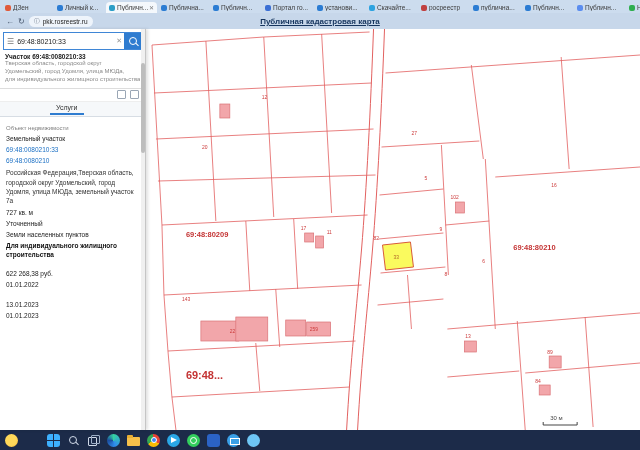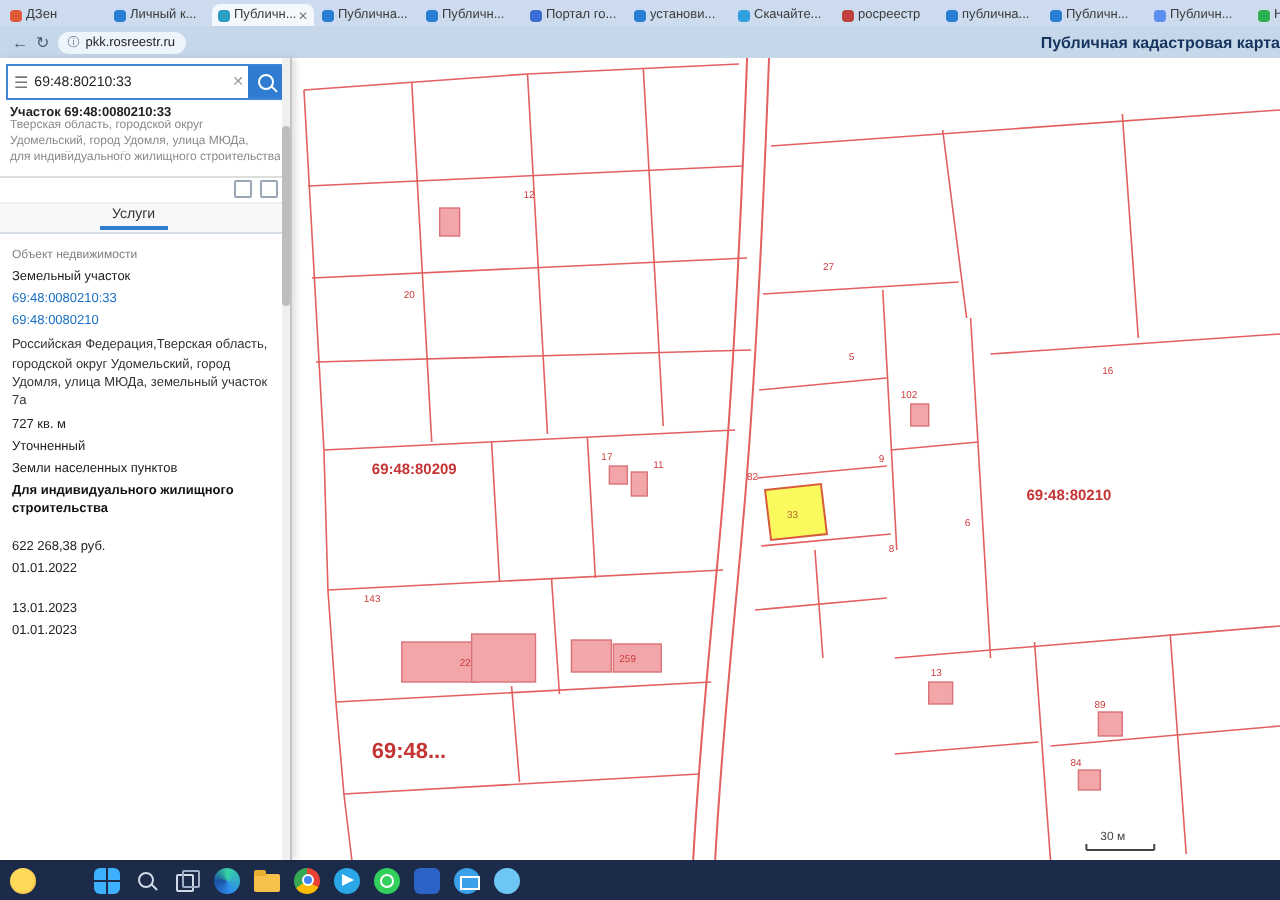--- a/index.html
+++ b/index.html
@@ -7,21 +7,21 @@
   
   .tabstrip{height:13px;background:#ccdcee;display:flex;align-items:flex-end;padding-left:2px;}
   .tab{width:45px;height:11px;margin-right:1px;border-radius:4px 4px 0 0;display:flex;align-items:center;padding:0 3px;font-size:6.5px;color:#3a3a3a;overflow:hidden;white-space:nowrap;flex:none;cursor:default;}
   .tab.active{background:#f4f8fc;}
   .fav{width:6px;height:6px;border-radius:2px;margin-right:2px;flex:none;}
   .tab .lbl{overflow:hidden;white-space:nowrap;flex:1;}
   .tab .cl{font-size:6px;color:#777;margin-left:1px;}
   .band{height:16px;background:#c7d7ea;display:flex;align-items:center;padding:0 6px;position:relative;}
   .navic{font-size:8px;color:#4a5a70;margin-right:4px;}
   .urlbox{background:#eef4fb;border-radius:7px;height:11px;display:flex;align-items:center;padding:0 5px;font-size:6.5px;color:#222;gap:3px;}
-  .band-title{position:absolute;left:0;right:0;text-align:right;font-size:8px;color:#16355e;font-weight:bold;pointer-events:none;}
+  .band-title{position:absolute;left:0;right:0;text-align:center;font-size:8px;color:#16355e;font-weight:bold;pointer-events:none;text-decoration:underline;}
   
   .content{position:absolute;top:29px;left:0;right:0;bottom:20px;display:flex;}
   
   .sidebar{width:145px;flex:none;background:#fff;border-right:1px solid #c5c5c5;box-shadow:2px 0 3px rgba(0,0,0,.12);position:relative;overflow:hidden;z-index:2;}
   .srow{display:flex;align-items:center;margin:3px 3px 0 3px;border:1px solid #3f86d6;height:16px;background:#fff;}
   .srow .menu{font-size:8px;color:#777;padding:0 3px;}
   .srow .val{flex:1;font-size:7px;color:#222;overflow:hidden;white-space:nowrap;}
   .srow .clr{font-size:7px;color:#999;padding:0 2px;}
   .sbtn{width:17px;height:16px;background:#2f7cd0;display:flex;align-items:center;justify-content:center;flex:none;}
   .mag{position:relative;width:6px;height:6px;border:1.3px solid #fff;border-radius:50%;}

